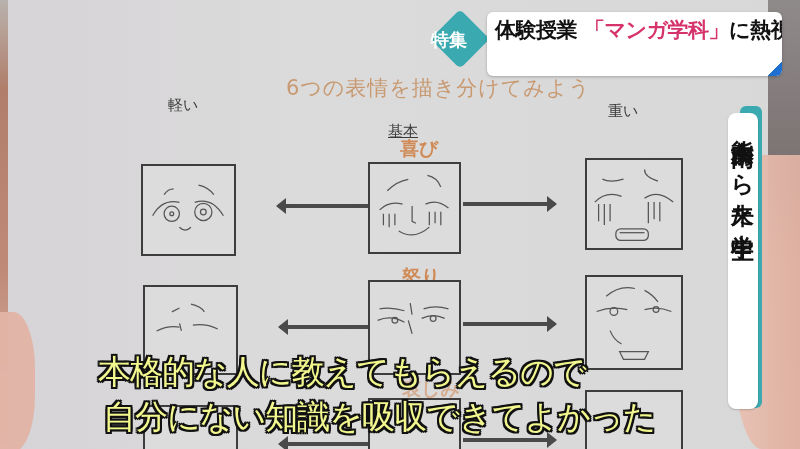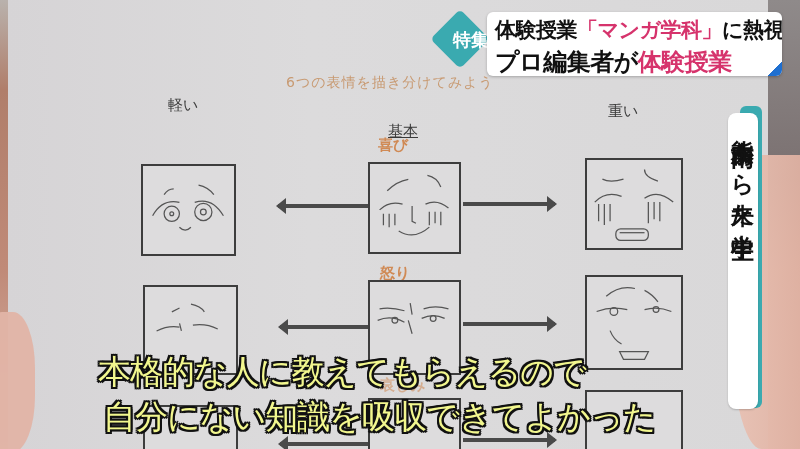--- a/index.html
+++ b/index.html
@@ -14,44 +14,44 @@
 
   
   .paper { position: absolute; left: 8px; top: 0; width: 760px; height: 449px;
     background: linear-gradient(90deg, #d6d4d6 0%, #dcdbdc 40%, #d9d8d9 100%); }
 
   
   .hand { position: absolute; border-radius: 40%; background: #e2b4a6; opacity: .95; }
   .hand.left { left: -20px; top: 312px; width: 55px; height: 140px; }
   .hand.right { right: 0; top: 155px; width: 70px; height: 294px; border-radius: 45% 0 0 45%; background: linear-gradient(90deg,#e9c2b4,#dfb1a2); }
 
-  .paper-title { position: absolute; left: 278px; top: 74px; font-size: 14px; color: #c89a72; letter-spacing: 1px; }
+  .paper-title { position: absolute; left: 278px; top: 74px; font-size: 21px; color: #c89a72; letter-spacing: 1px; }
   .col-label { position: absolute; font-size: 15px; color: #3a3a3a; }
-  .emo-label { position: absolute; font-size: 15px; color: #d08a55; font-weight: bold; }
+  .emo-label { position: absolute; font-size: 19px; color: #d08a55; font-weight: bold; margin-left: 22px; }
 
   .face-box { position: absolute; border: 2px solid #3d3d3d; background: #dddcdd; }
   .face-box svg { width: 100%; height: 100%; }
 
   .arrow { position: absolute; height: 4px; background: #4a4a4a; }
   .arrow.left::before { content: ""; position: absolute; left: -2px; top: -6px;
     border-right: 10px solid #4a4a4a; border-top: 8px solid transparent; border-bottom: 8px solid transparent; }
   .arrow.right::after { content: ""; position: absolute; right: -2px; top: -6px;
     border-left: 10px solid #4a4a4a; border-top: 8px solid transparent; border-bottom: 8px solid transparent; }
 
   
   .tag-diamond { position: absolute; left: 431px; top: 10px; width: 58px; height: 58px; }
   .tag-diamond .shape { position: absolute; left: 8px; top: 8px; width: 42px; height: 42px; background: #3aaab0; transform: rotate(45deg); border-radius: 5px; }
-  .tag-diamond .txt { position: absolute; left: 0; top: 18px; width: 58px; text-align: right; color: #fff; font-weight: bold; font-size: 18px; }
+  .tag-diamond .txt { position: absolute; left: 0; top: 18px; width: 58px; text-align: left; color: #fff; font-weight: bold; font-size: 18px; }
   .headline { position: absolute; left: 487px; top: 12px; width: 295px; height: 64px; background: #fff; border-radius: 6px;
     box-shadow: 0 1px 3px rgba(0,0,0,.25); overflow: hidden; }
   .headline .corner { position: absolute; right: 0; bottom: 0; width: 14px; height: 14px;
     background: linear-gradient(135deg, transparent 50%, #1f6fd0 50%); }
   .headline .line1 { position: absolute; left: 8px; top: 4px; font-size: 21px; font-weight: bold; color: #111; white-space: nowrap; letter-spacing: -0.5px; }
   .headline .line2 { position: absolute; left: 8px; top: 34px; font-size: 24px; font-weight: bold; color: #111; white-space: nowrap; letter-spacing: -0.5px; }
-  .pink { color: #d6336c; }
+  .pink { color: #d6336c; margin-left: 7px; }
 
   
   .vcap-back { position: absolute; left: 740px; top: 106px; width: 22px; height: 302px; background: #3aaab0; border-radius: 6px; }
   .vcap { position: absolute; left: 728px; top: 113px; width: 30px; height: 296px; background: #fff; border-radius: 8px;
     box-shadow: 0 1px 2px rgba(0,0,0,.2); }
   .vcap span { display: block; writing-mode: vertical-rl; font-size: 23px; font-weight: bold; color: #111; margin: 8px auto 0; letter-spacing: 2px; }
 
   
   .subtitle { position: absolute; font-size: 33px; font-weight: normal; color: #f2f78e; white-space: nowrap;
     -webkit-text-stroke: 1.2px #111; paint-order: stroke fill;
@@ -144,21 +144,20 @@
 
 <div class="hand left"></div>
 <div class="hand right"></div>
 
 <div class="tag-diamond">
   <div class="shape"></div>
   <div class="txt">特集</div>
 </div>
 <div class="headline">
   <div class="line1"><span>体験授業</span><span class="pink">「マンガ学科」</span><span>に熱視線</span></div>
-  <div class="line2"><span>プロ編集者が</span><span class="pink">体験授業</span></div>
   <div class="corner"></div>
 </div>
 
 <div class="vcap-back"></div>
 <div class="vcap">
   <span>熊本市内から来た中学生</span>
 </div>
 
 <div class="subtitle l1">本格的な人に教えてもらえるので</div>
 <div class="subtitle l2">自分にない知識を吸収できてよかった</div>

